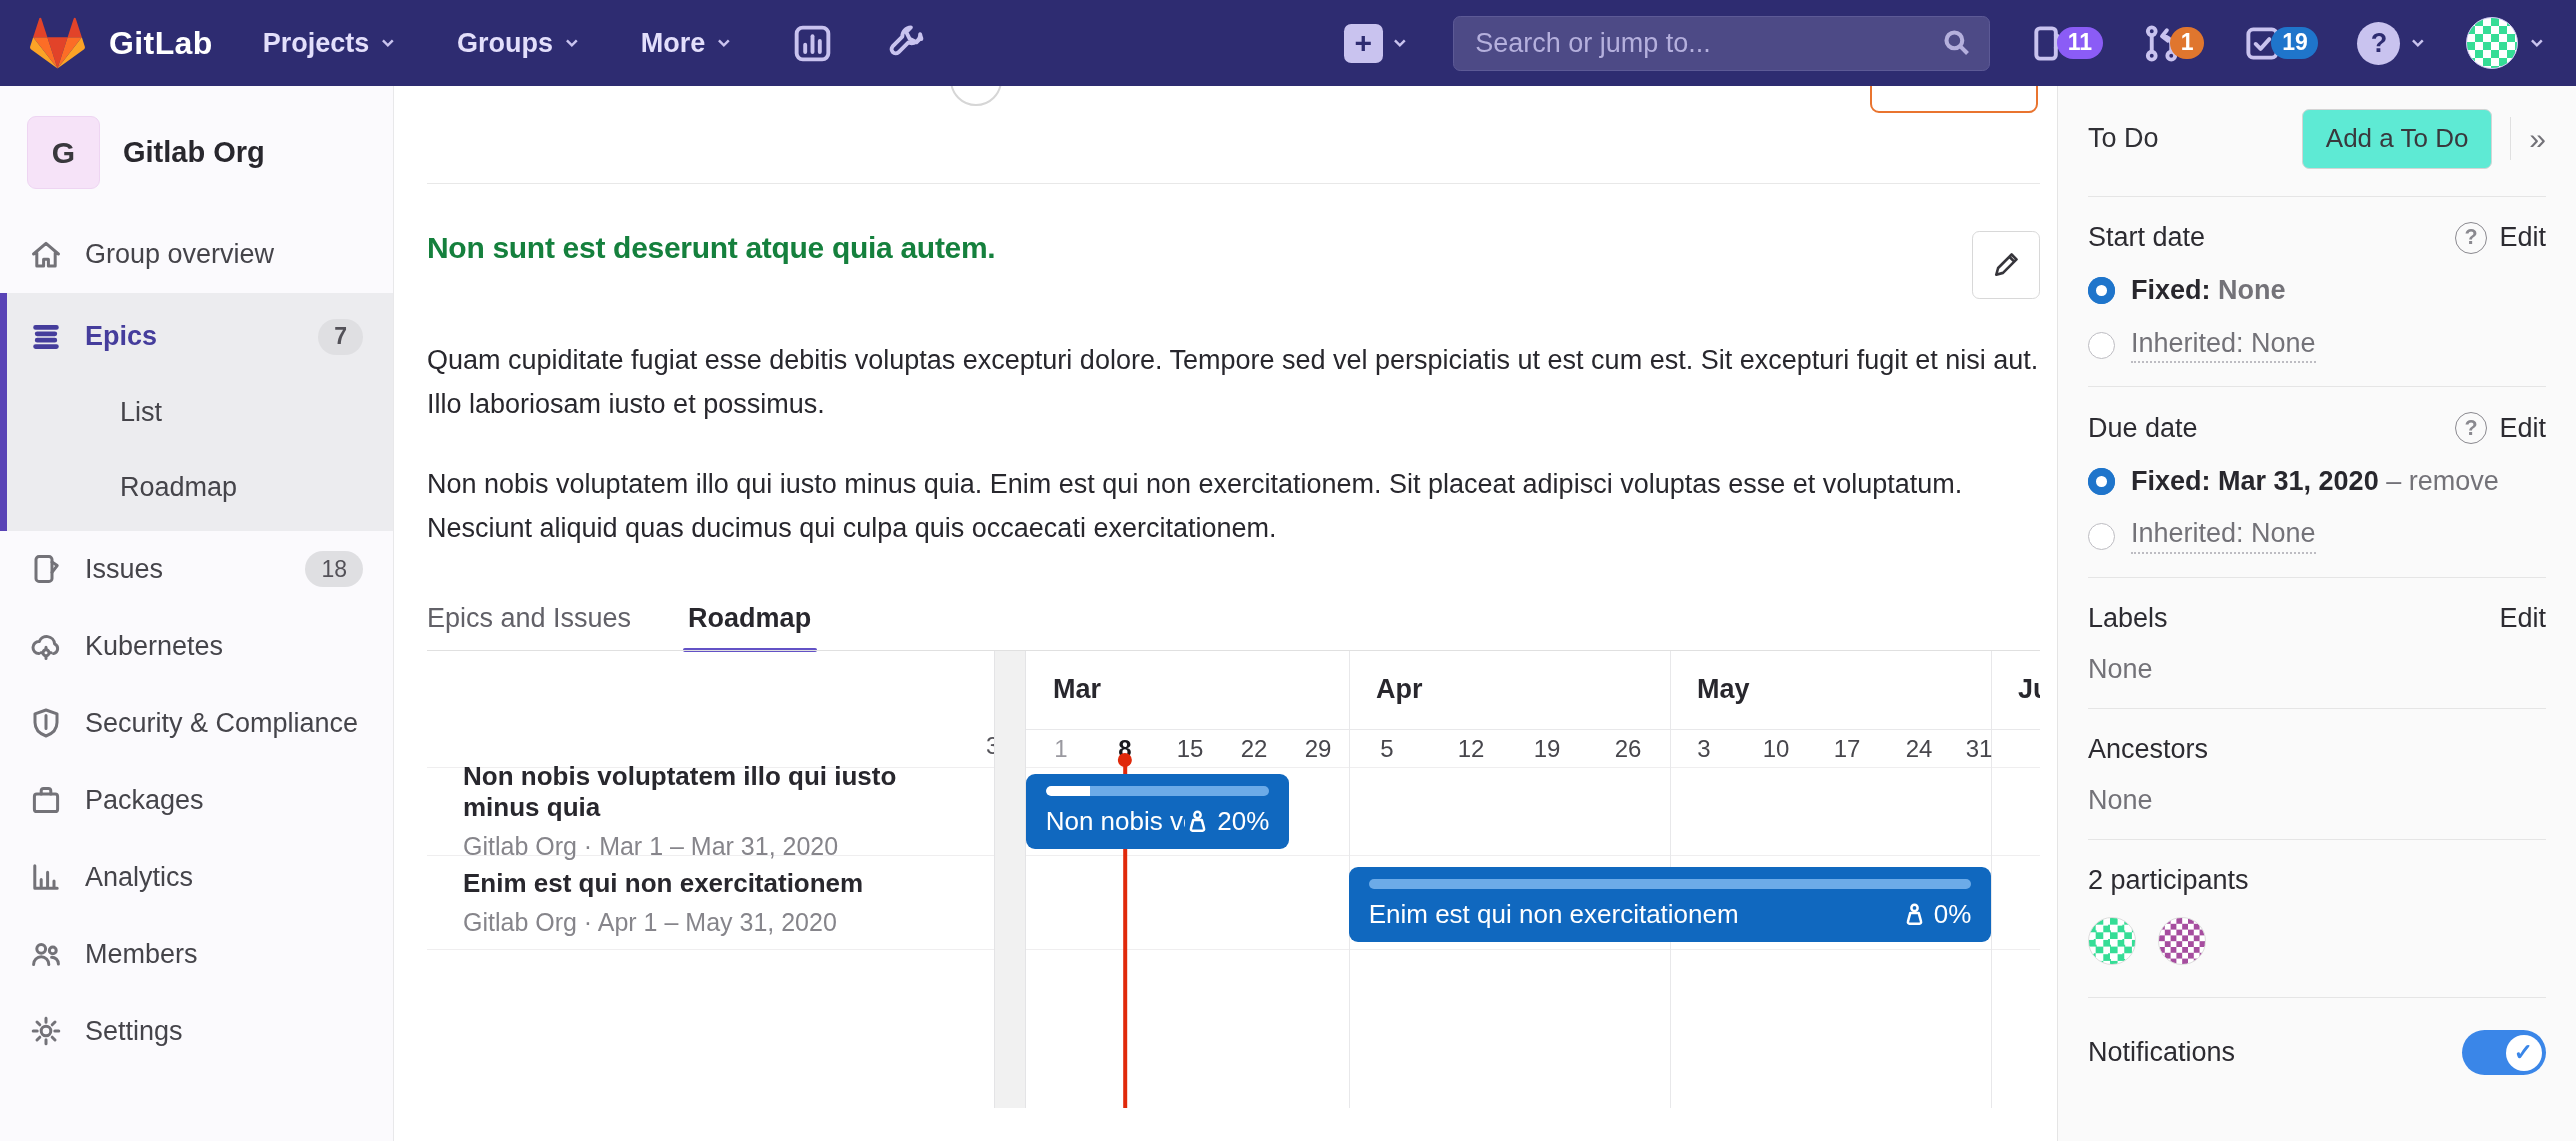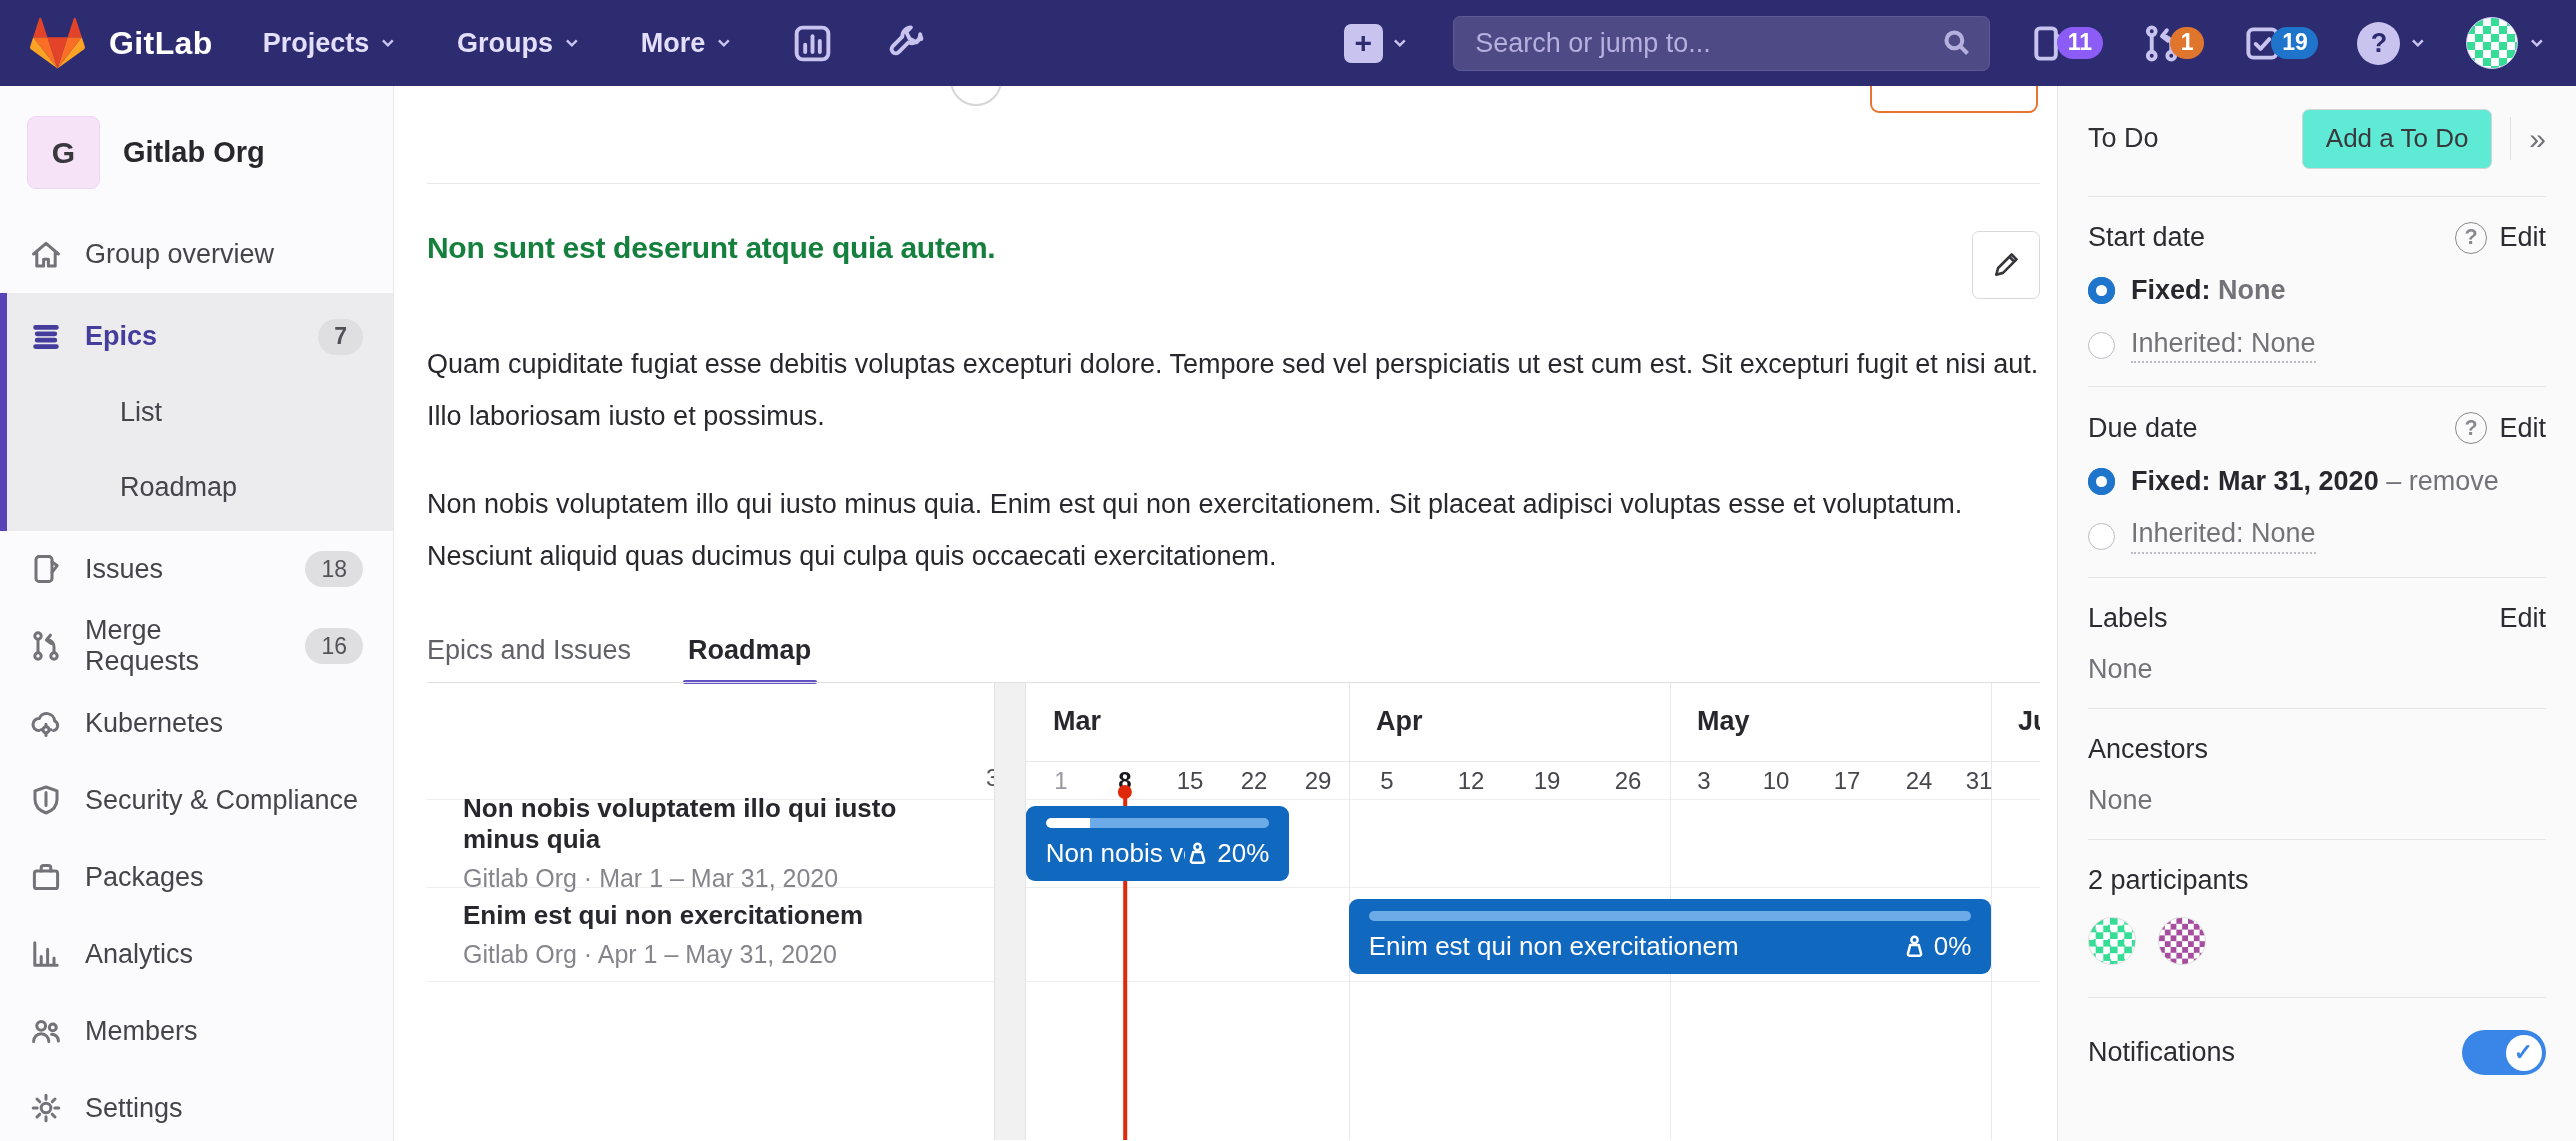--- a/index.html
+++ b/index.html
@@ -47,21 +47,21 @@
   .content { position:absolute; top:86px; left:394px; width:1664px; bottom:0; background:#fff; padding:0 18px 0 33px; overflow:hidden; }
   .clip-strip { position:relative; height:98px; border-bottom:0.9px solid #e8e8e8; overflow:hidden; }
   .partial-circle { position:absolute; left:523px; top:-32px; width:52px; height:52px; border-radius:50%; border:2.7px solid #d6d6d6; background:#fff; }
   .partial-btn { position:absolute; left:1443px; top:-16px; width:168px; height:43px; border:2.7px solid #e9742f; border-radius:9px; background:#fff; }
   .title-row { display:flex; align-items:flex-start; margin-top:47px; }
   .epic-title { font-size:30px; font-weight:700; color:#15803d; letter-spacing:-0.3px; }
   .edit-btn { margin-left:auto; width:68px; height:68px; border:0.9px solid #d8d8d8; border-radius:7.2px; background:#fff; display:flex; align-items:center; justify-content:center; cursor:pointer; }
   .edit-btn svg { width:30px; height:30px; }
   .edit-btn path { stroke:#36353b; stroke-width:1.4; fill:none; stroke-linejoin:round; }
   .epic-desc { margin-top:39px; }
-  .epic-desc p { font-size:27px; line-height:52px; color:#28272d; margin-bottom:36px; max-width:1619px; }
+  .epic-desc p { font-size:27px; line-height:44px; color:#28272d; margin-bottom:36px; max-width:1619px; }
   .tabs { display:flex; gap:57px; margin-top:14.3px; height:64px; align-items:center; }
   .tab { font-size:27px; color:#626168; cursor:pointer; position:relative; height:100%; display:flex; align-items:center; }
   .tab.active { color:#28272d; font-weight:700; }
   .tab.active::after { content:""; position:absolute; left:-5.4px; right:-5.4px; bottom:-1.8px; height:3.6px; background:#6352c6; border-radius:1.8px; }
 
   
   .rtable { position:relative; height:458px; border-top:0.9px solid #e0e0e0; }
   .hline { position:absolute; left:0; right:0; height:0.9px; background:#efeeef; }
   .listcol { position:absolute; left:0; top:0; width:544px; bottom:0; }
   .lrow { position:absolute; left:0; right:0; display:flex; flex-direction:column; justify-content:center; gap:9px; padding-left:36px; }
@@ -243,30 +243,20 @@
     <div class="snav-item">
       <svg class="sicon" viewBox="0 0 16 16">
           <rect x="3" y="1.8" width="8" height="12.4" rx="1.5"></rect>
           <path d="M11 4.5l2.6 1.8-2.6 3.4"></path>
         </svg>
       <span>Issues</span>
       <span class="pill">18</span>
     </div>
     <div class="snav-item">
       <svg class="sicon" viewBox="0 0 16 16">
-          <circle cx="4" cy="3" r="1.6"></circle>
-          <circle cx="4" cy="13" r="1.6"></circle>
-          <circle cx="12" cy="13" r="1.6"></circle>
-          <path d="M4 4.8v6.4 M12 11.2V8.4c0-2-1.4-3.4-3.4-3.4 M10.2 2.6 8.2 5l2.4 1.8"></path>
-        </svg>
-      <span>Merge Requests</span>
-      <span class="pill">16</span>
-    </div>
-    <div class="snav-item">
-      <svg class="sicon" viewBox="0 0 16 16">
           <path d="M4.4 11.8a3 3 0 0 1 .2-6 4 4 0 0 1 7.7 1.1 2.6 2.6 0 0 1-.5 4.9"></path>
           <circle cx="8" cy="11.4" r="1.5"></circle>
           <path d="M8 9.4v-.8 M8 13.4v.8 M6.2 11.4h-.8 M10.6 11.4h-.8"></path>
         </svg>
       <span>Kubernetes</span>
     </div>
     <div class="snav-item">
       <svg class="sicon" viewBox="0 0 16 16">
           <path d="M8 1.5 13.5 3.4v4.4c0 3.6-2.6 5.7-5.5 6.7-2.9-1-5.5-3.1-5.5-6.7V3.4Z M8 4.2v6.5"></path>
         </svg>

